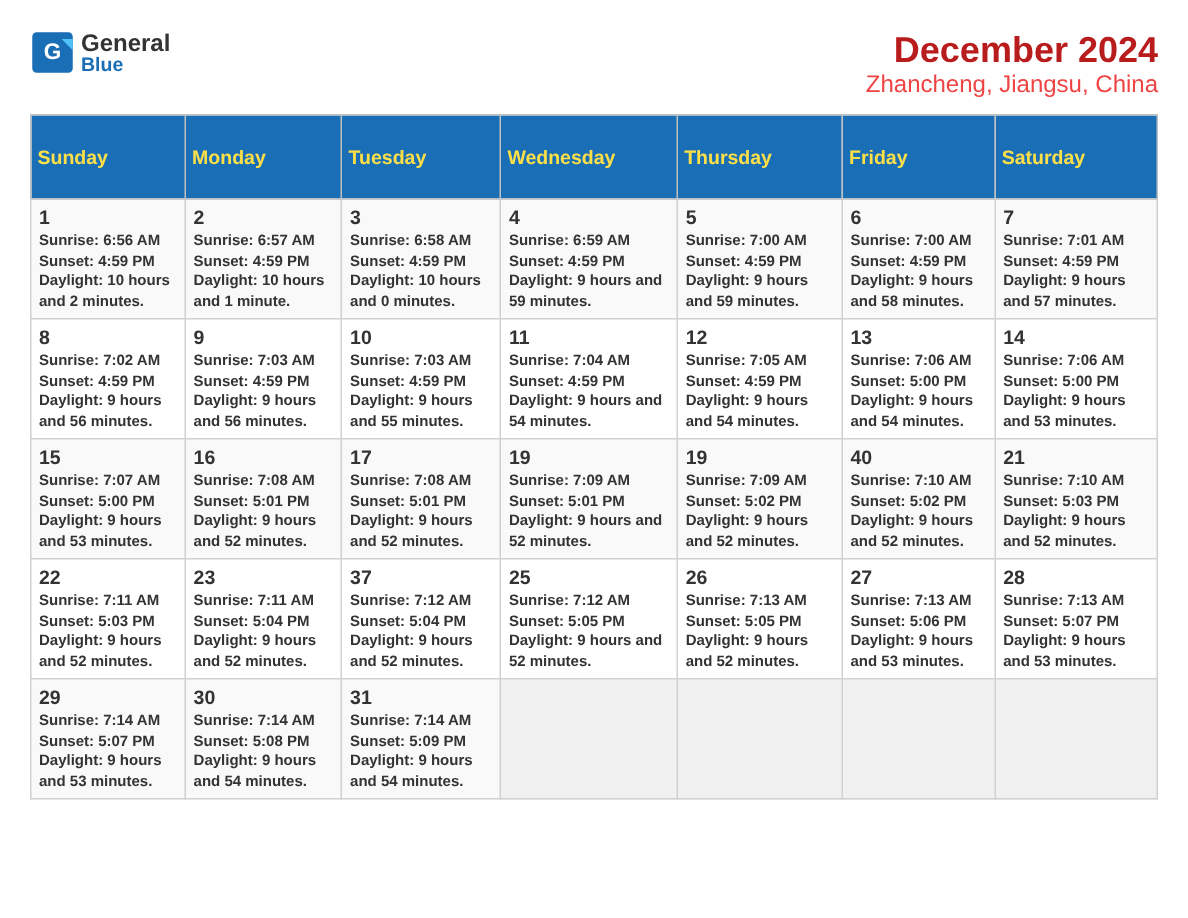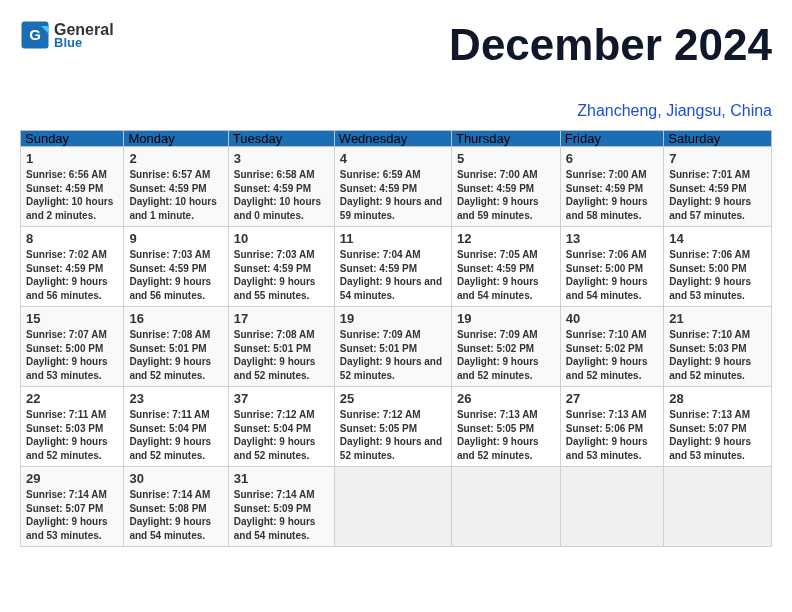--- a/index.html
+++ b/index.html
@@ -22,41 +22,40 @@
     }
     .logo-icon {
       width: 30px;
       height: 30px;
       margin-right: 4px;
     }
     .title-block {
       text-align: right;
     }
     .month-title {
-      font-size: 44px;
+      font-size: 24px;
       font-weight: bold;
-      color: #0f172a;
+      color: #b91c1c;
     }
     .location {
       font-size: 16px;
-      color: #1d4ed8;
-      margin-top: 32px;
+      color: #ef4444;
     }
     table {
       width: 100%;
       border-collapse: collapse;
       font-size: 11px;
     }
     thead tr th {
       background-color: #1a6eb5;
-      color: #000000;
-      padding: 0 4px;
+      color: #fde047;
+      padding: 20px 4px;
       text-align: left;
       font-size: 13px;
-      font-weight: normal;
+      font-weight: bold;
       border: 1px solid #c0c0c0;
     }
     tbody tr td {
       border: 1px solid #d0d0d0;
       vertical-align: top;
       padding: 4px 5px;
       height: 80px;
       background: #fff;
       color: #333;
     }

